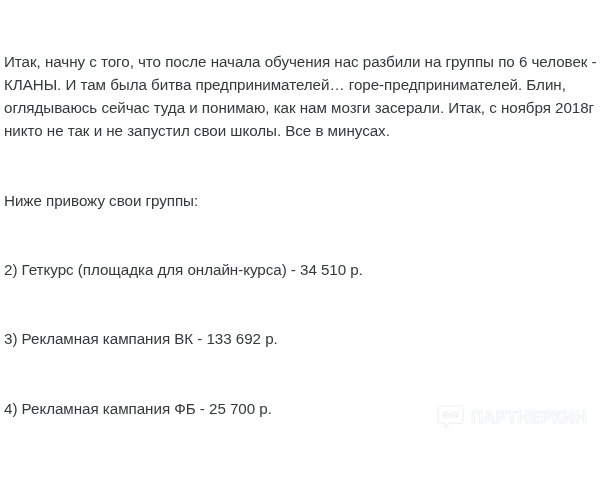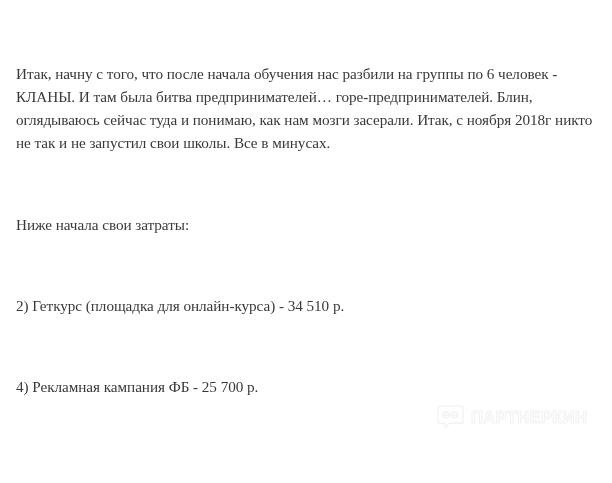--- a/index.html
+++ b/index.html
@@ -25,23 +25,22 @@
     color: #36393c;
     font-size: 15.2px;
     line-height: 23.1px;
     letter-spacing: -0.05px;
     white-space: pre-wrap;
     word-wrap: break-word;
     z-index: 2;
   }
 
   .block {
-    margin: 12px;
+    margin: 0;
     padding: 0;
-    font-family: Liberation Serif, serif;
   }
 
   .block + .block { margin-top: 0; }
 
   
   .watermark {
     position: absolute;
     left: 437px;
     top: 401px;
     width: 128px;
@@ -78,22 +77,23 @@
     <path d="M2.6 2.2 H25.4 A1.6 1.6 0 0 1 27 3.8 V18.4 A1.6 1.6 0 0 1 25.4 20 H12.2 L9.6 24.3 A0.9 0.9 0 0 1 8 23.9 V20 H2.6 A1.6 1.6 0 0 1 1 18.4 V3.8 A1.6 1.6 0 0 1 2.6 2.2 Z" fill="none" stroke="#f1f2f4" stroke-width="1.4"></path>
     <path d="M6.2 11.4 H21.6" fill="none" stroke="#f1f2f4" stroke-width="1.4"></path>
     <rect x="6.2" y="8.6" width="6.4" height="5.4" rx="2.2" fill="none" stroke="#f1f2f4" stroke-width="1.4"></rect>
     <rect x="15.2" y="8.6" width="6.4" height="5.4" rx="2.2" fill="none" stroke="#f1f2f4" stroke-width="1.4"></rect>
   </svg>
   <span class="wm-text">ПАРТНЕРКИН</span>
 </div>
 
 <article class="post">
   <p class="block">Итак, начну с того, что после начала обучения нас разбили на группы по 6 человек - КЛАНЫ. И там была битва предпринимателей… горе-предпринимателей. Блин, оглядываюсь сейчас туда и понимаю, как нам мозги засерали. Итак, с ноября 2018г никто не так и не запустил свои школы. Все в минусах.</p>
-  <p class="block">Ниже начала свои затраты:</p>
+  <p class="block">Ниже привожу свои группы:</p>
   <p class="block">2) Геткурс (площадка для онлайн-курса) - 34 510 р.</p>
+  <p class="block">3) Рекламная кампания ВК - 133 692 р.</p>
   <p class="block">4) Рекламная кампания ФБ - 25 700 р.</p>
   
   
   <p class="block"></p>
   
   
   
   <p class="block"></p>
   
   <p class="block"></p>

